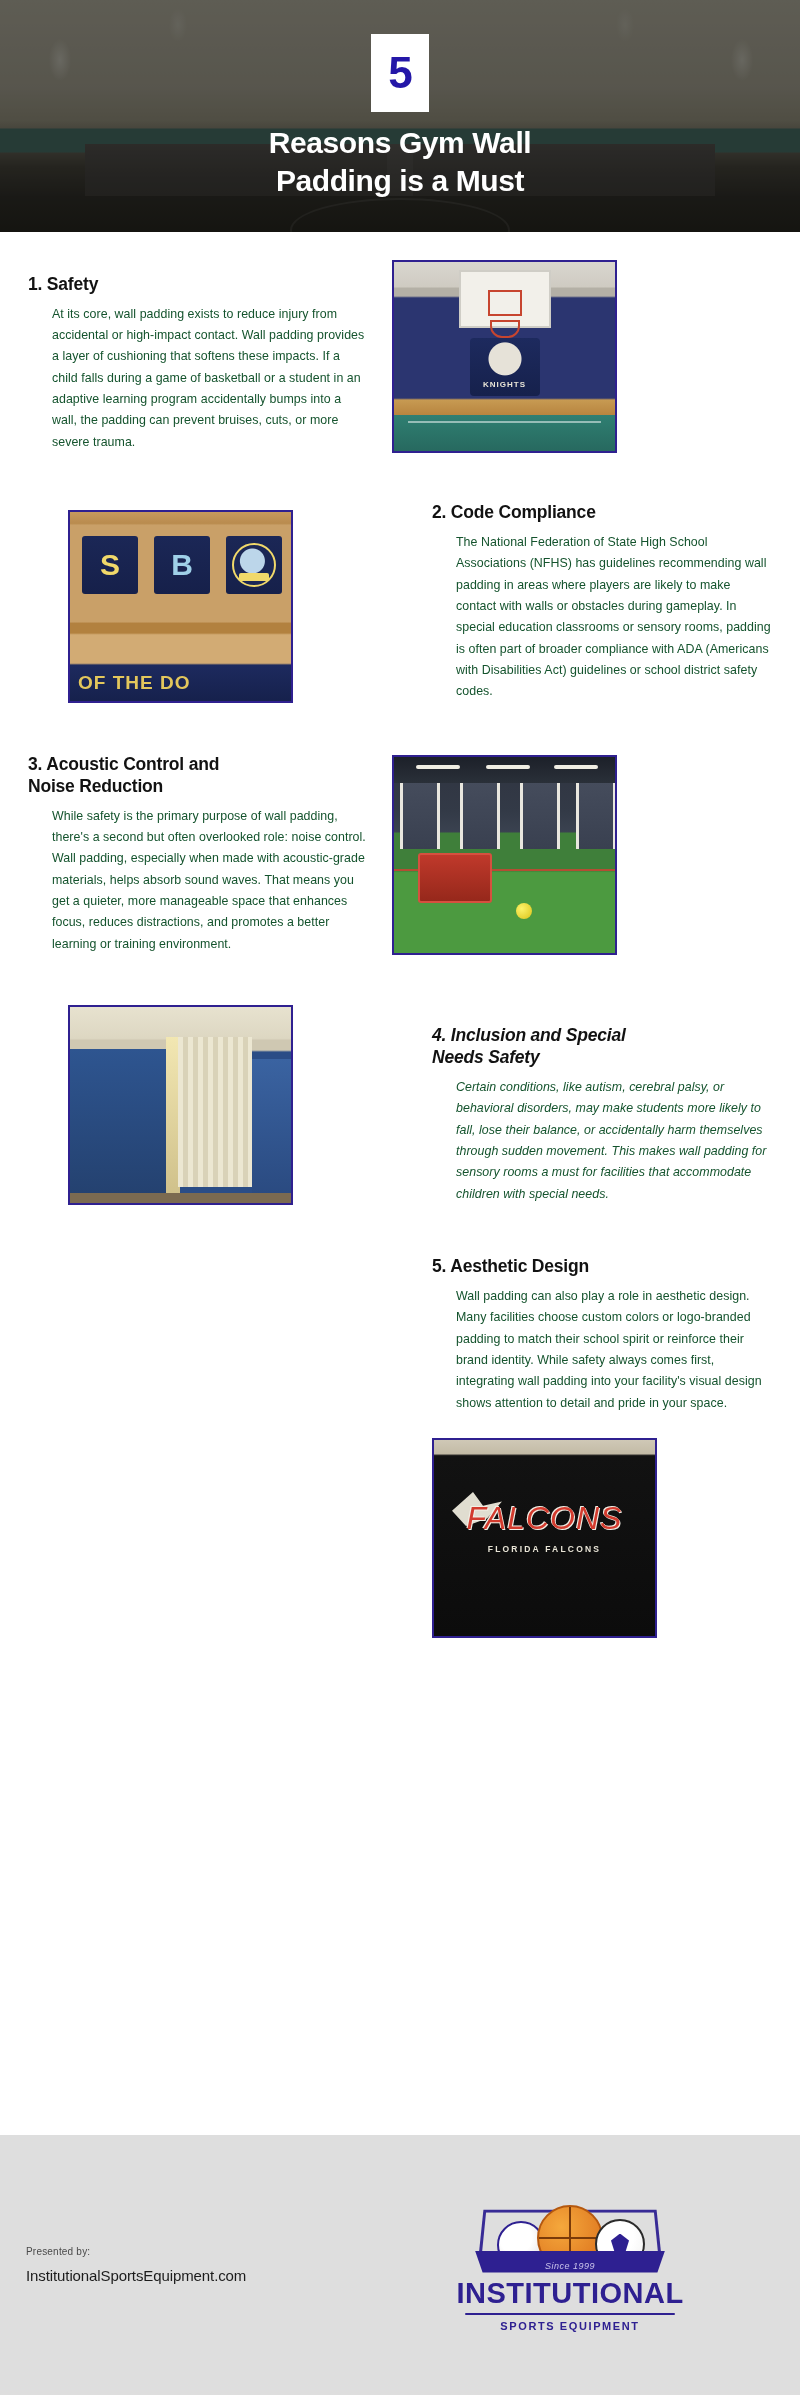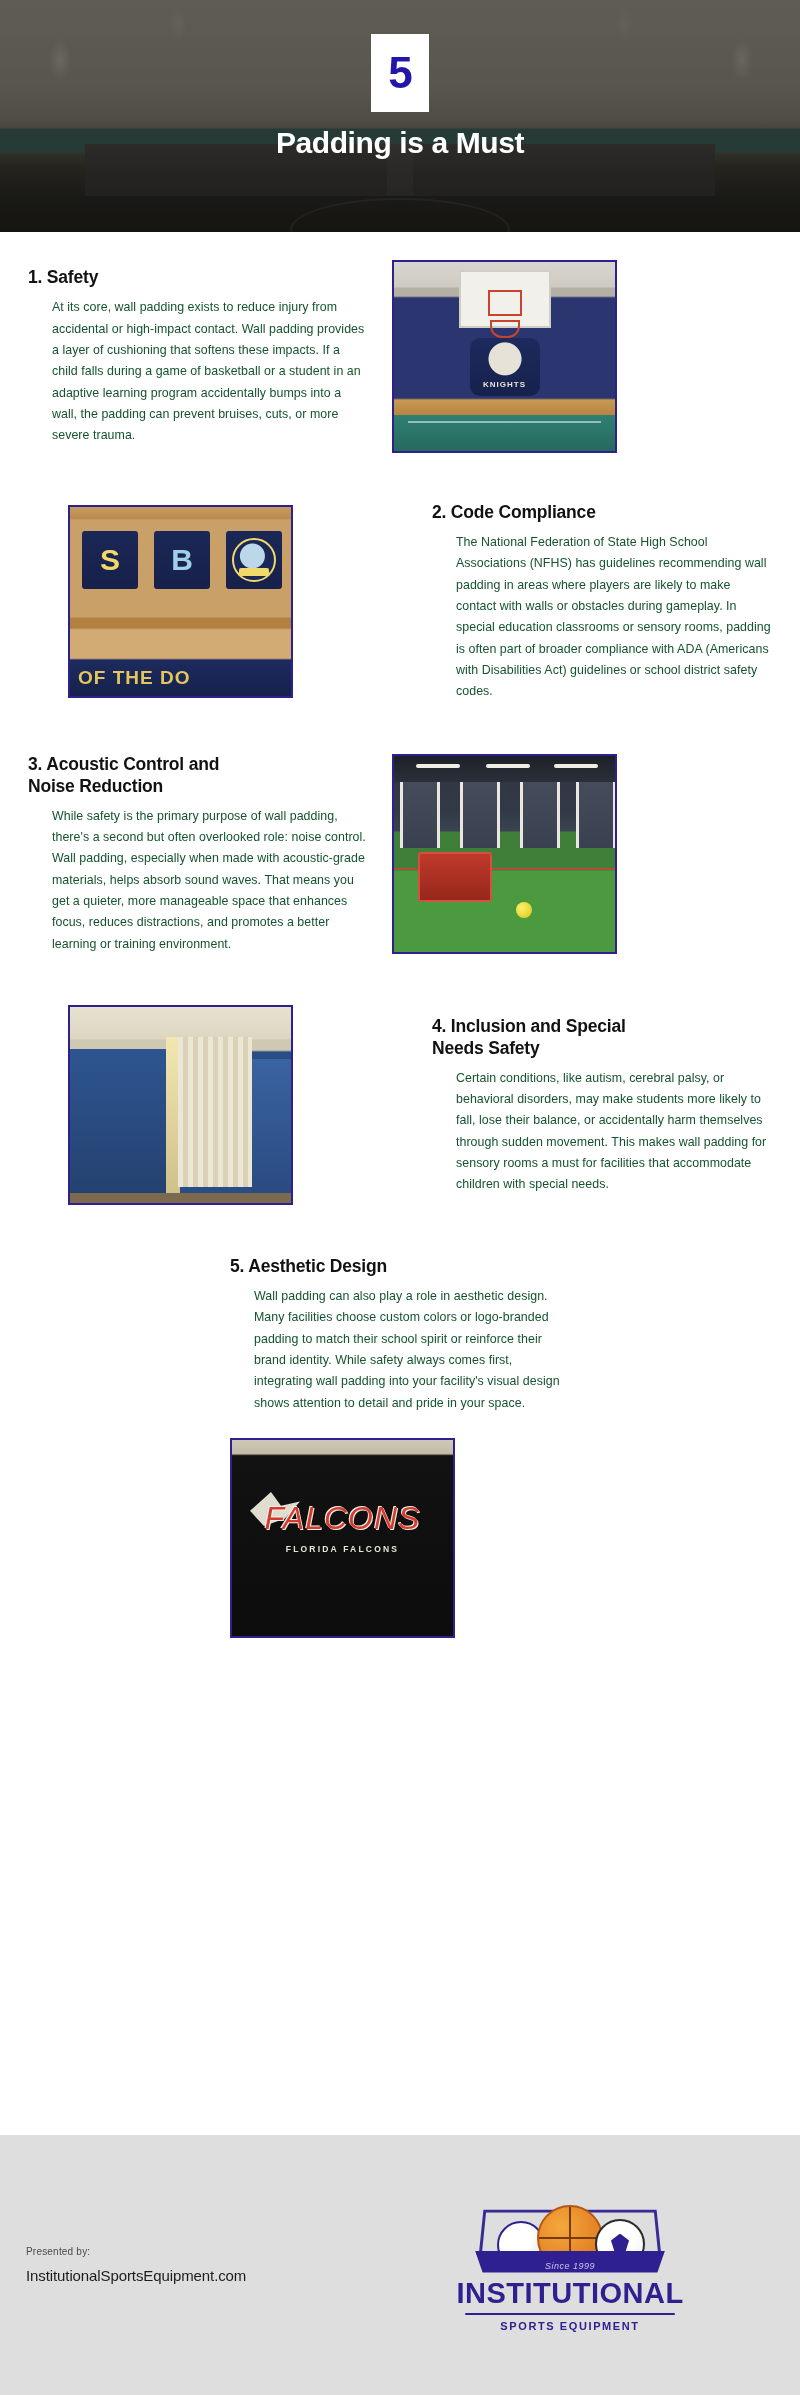--- a/index.html
+++ b/index.html
@@ -103,21 +103,21 @@
     font-size: 30px;
     font-weight: 700;
     line-height: 1.26;
     letter-spacing: -0.4px;
     width: 560px;
   }
 
   
   .section {
     display: flex;
-    align-items: center;
+    align-items: flex-end;
     padding: 0 28px;
     gap: 24px;
   }
   .section.reverse { flex-direction: row-reverse; }
   .col-text { width: 340px; }
   .col-img  { width: 340px; }
 
   .sec-title {
     font-size: 17.5px;
     font-weight: 700;
@@ -174,21 +174,21 @@
     left: 50%; top: 18px; transform: translateX(-50%);
     width: 34px; height: 26px;
     border: 2px solid #c7452f;
   }
   .ph-knights .crest {
     position: absolute;
     left: 50%; top: 76px; transform: translateX(-50%);
     width: 70px; height: 58px;
     background: radial-gradient(circle at 50% 36%, #e6e2d8 0 16px, rgba(230,226,216,0) 17px),
                 linear-gradient(to bottom, #1d2a5e, #16214c);
-    border-radius: 10px;
+    border-radius: 4px;
   }
   .ph-knights .crest-txt {
     position: absolute;
     left: 0; right: 0; bottom: 7px;
     text-align: center;
     color: #e9e5d7;
     font-size: 8px;
     font-weight: 700;
     letter-spacing: 1px;
   }
@@ -501,20 +501,21 @@
       <div class="hero-floor">
         <div class="hero-court-arc"></div>
       </div>
     </div>
     <div class="hero-dim"></div>
     <div class="hero-content">
       <div class="number-box">
         <span>5</span>
       </div>
       <div class="hero-title">
+        <div>Reasons Gym Wall</div>
         <div>Padding is a Must</div>
       </div>
     </div>
   </div>
 
   <div class="section" style="margin-top:28px;">
     <div class="col-text">
       <div class="sec-title">1. Safety</div>
       <div class="sec-body">At its core, wall padding exists to reduce injury from accidental or high-impact contact. Wall padding provides a layer of cushioning that softens these impacts. If a child falls during a game of basketball or a student in an adaptive learning program accidentally bumps into a wall, the padding can prevent bruises, cuts, or more severe trauma.</div>
     </div>
@@ -570,21 +571,21 @@
         <div class="pad pd2"></div>
         <div class="pad pd3"></div>
         <div class="pad pd4"></div>
         <div class="turfline"></div>
         <div class="goal"></div>
         <div class="ball"></div>
       </div>
     </div>
   </div>
 
-  <div class="section reverse" style="margin-top:50px;">
+  <div class="section reverse" style="margin-top:50px;font-style:italic;">
     <div class="col-text">
       <div class="sec-title">
         <div>4. Inclusion and Special</div>
         <div>Needs Safety</div>
       </div>
       <div class="sec-body">Certain conditions, like autism, cerebral palsy, or behavioral disorders, may make students more likely to fall, lose their balance, or accidentally harm themselves through sudden movement. This makes wall padding for sensory rooms a must for facilities that accommodate children with special needs.</div>
     </div>
     <div class="col-img">
       <div class="photo ph-curtain tall">
         <div class="wallLight"></div>

